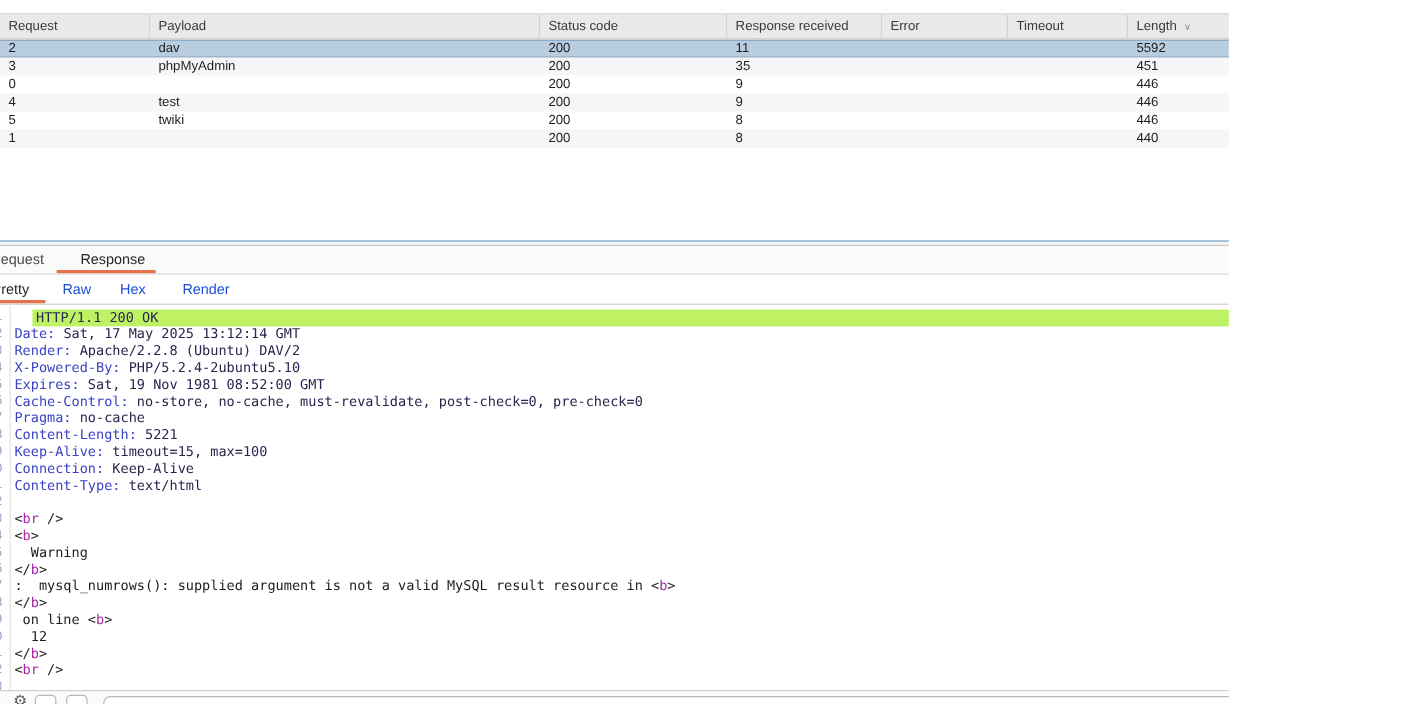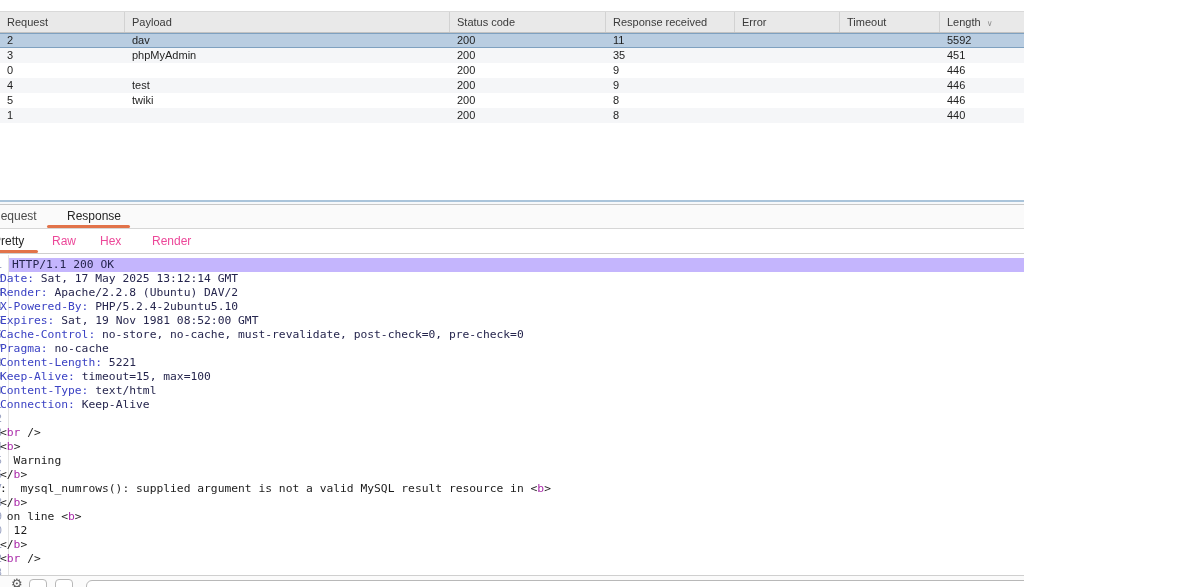--- a/index.html
+++ b/index.html
@@ -47,39 +47,39 @@
   }
   .mtab { position:absolute; top:0; height:23px; line-height:23px; font-size:12px; color:#4a4a4a; cursor:default; white-space:nowrap; }
   .mtab.active { color:#262626; }
   #msg-underline { position:absolute; left:47px; bottom:0; width:83px; height:3px; background:#e2734a; border-radius:2px; }
 
   
   #viewtabs {
     position:absolute; left:0; top:229px; width:1182px; height:25px;
     background:#ffffff; border-bottom:1px solid #cfcfcf; overflow:hidden;
   }
-  .vtab { position:absolute; top:0; height:24px; line-height:24px; font-size:12px; color:#ec4899; cursor:default; white-space:nowrap; }
+  .vtab { position:absolute; top:0; height:24px; line-height:24px; font-size:12px; color:#1d4ed8; cursor:default; white-space:nowrap; }
   .vtab.active { color:#262626; }
   #view-underline { position:absolute; left:-8px; bottom:0; width:46px; height:3px; background:#e2734a; border-radius:2px; }
 
   
   #editor {
     position:absolute; left:0; top:255px; width:1182px; height:320px;
     background:#ffffff; overflow:hidden;
     font-family:"DejaVu Sans Mono", monospace; font-size:11.3px;
   }
   #gutter-border { position:absolute; left:8px; top:0; width:1px; height:320px; background:#e3e3e3; }
   #gutter-nums {
     position:absolute; left:-14px; top:3px; width:16px; text-align:right;
     color:#9aa2c2; font-size:10px;
   }
   #gutter-nums div { height:14px; line-height:14px; }
   #lines { position:absolute; left:0; top:3px; width:1182px; }
-  .eline { height:14px; line-height:14px; white-space:pre; }
-  .eline.caret { background:#c4b5fd; margin-left:9px; padding-left:3px; }
+  .eline { height:14px; line-height:14px; white-space:pre; padding-left:12px; }
+  .eline.caret { background:#bef264; margin-left:27px; padding-left:3px; }
   .hn { color:#3b42c4; }
   .hv { color:#26264e; }
   .pl { color:#1c1c1c; }
   .tg { color:#a928a9; }
 
   
   #bottombar {
     position:absolute; left:0; top:575px; width:1182px; height:12px;
     background:#fbfbfb; border-top:1px solid #cfcfcf;
   }
@@ -226,22 +226,22 @@
     <div id="lines">
         <div class="eline caret"><span class="hv">HTTP/1.1 200 OK</span></div>
         <div class="eline"><span class="hn">Date:</span><span class="hv"> Sat, 17 May 2025 13:12:14 GMT</span></div>
         <div class="eline"><span class="hn">Render:</span><span class="hv"> Apache/2.2.8 (Ubuntu) DAV/2</span></div>
         <div class="eline"><span class="hn">X-Powered-By:</span><span class="hv"> PHP/5.2.4-2ubuntu5.10</span></div>
         <div class="eline"><span class="hn">Expires:</span><span class="hv"> Sat, 19 Nov 1981 08:52:00 GMT</span></div>
         <div class="eline"><span class="hn">Cache-Control:</span><span class="hv"> no-store, no-cache, must-revalidate, post-check=0, pre-check=0</span></div>
         <div class="eline"><span class="hn">Pragma:</span><span class="hv"> no-cache</span></div>
         <div class="eline"><span class="hn">Content-Length:</span><span class="hv"> 5221</span></div>
         <div class="eline"><span class="hn">Keep-Alive:</span><span class="hv"> timeout=15, max=100</span></div>
+        <div class="eline"><span class="hn">Connection:</span><span class="hv"> Keep-Alive</span></div>
         <div class="eline"><span class="hn">Content-Type:</span><span class="hv"> text/html</span></div>
-        <div class="eline"><span class="hn">Connection:</span><span class="hv"> Keep-Alive</span></div>
         <div class="eline"></div>
         <div class="eline"><span class="pl">&lt;</span><span class="tg">br</span><span class="pl"> /&gt;</span></div>
         <div class="eline"><span class="pl">&lt;</span><span class="tg">b</span><span class="pl">&gt;</span></div>
         <div class="eline"><span class="pl">  Warning</span></div>
         <div class="eline"><span class="pl">&lt;/</span><span class="tg">b</span><span class="pl">&gt;</span></div>
         <div class="eline"><span class="pl">:  mysql_numrows(): supplied argument is not a valid MySQL result resource in </span><span class="pl">&lt;</span><span class="tg">b</span><span class="pl">&gt;</span></div>
         <div class="eline"><span class="pl">&lt;/</span><span class="tg">b</span><span class="pl">&gt;</span></div>
         <div class="eline"><span class="pl"> on line </span><span class="pl">&lt;</span><span class="tg">b</span><span class="pl">&gt;</span></div>
         <div class="eline"><span class="pl">  12</span></div>
         <div class="eline"><span class="pl">&lt;/</span><span class="tg">b</span><span class="pl">&gt;</span></div>

